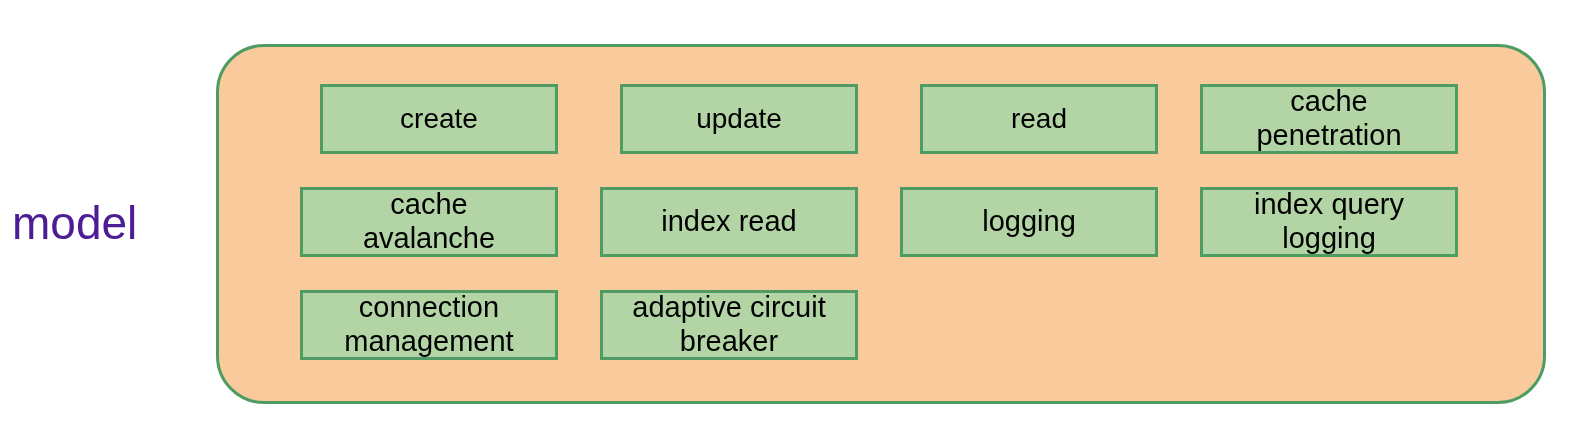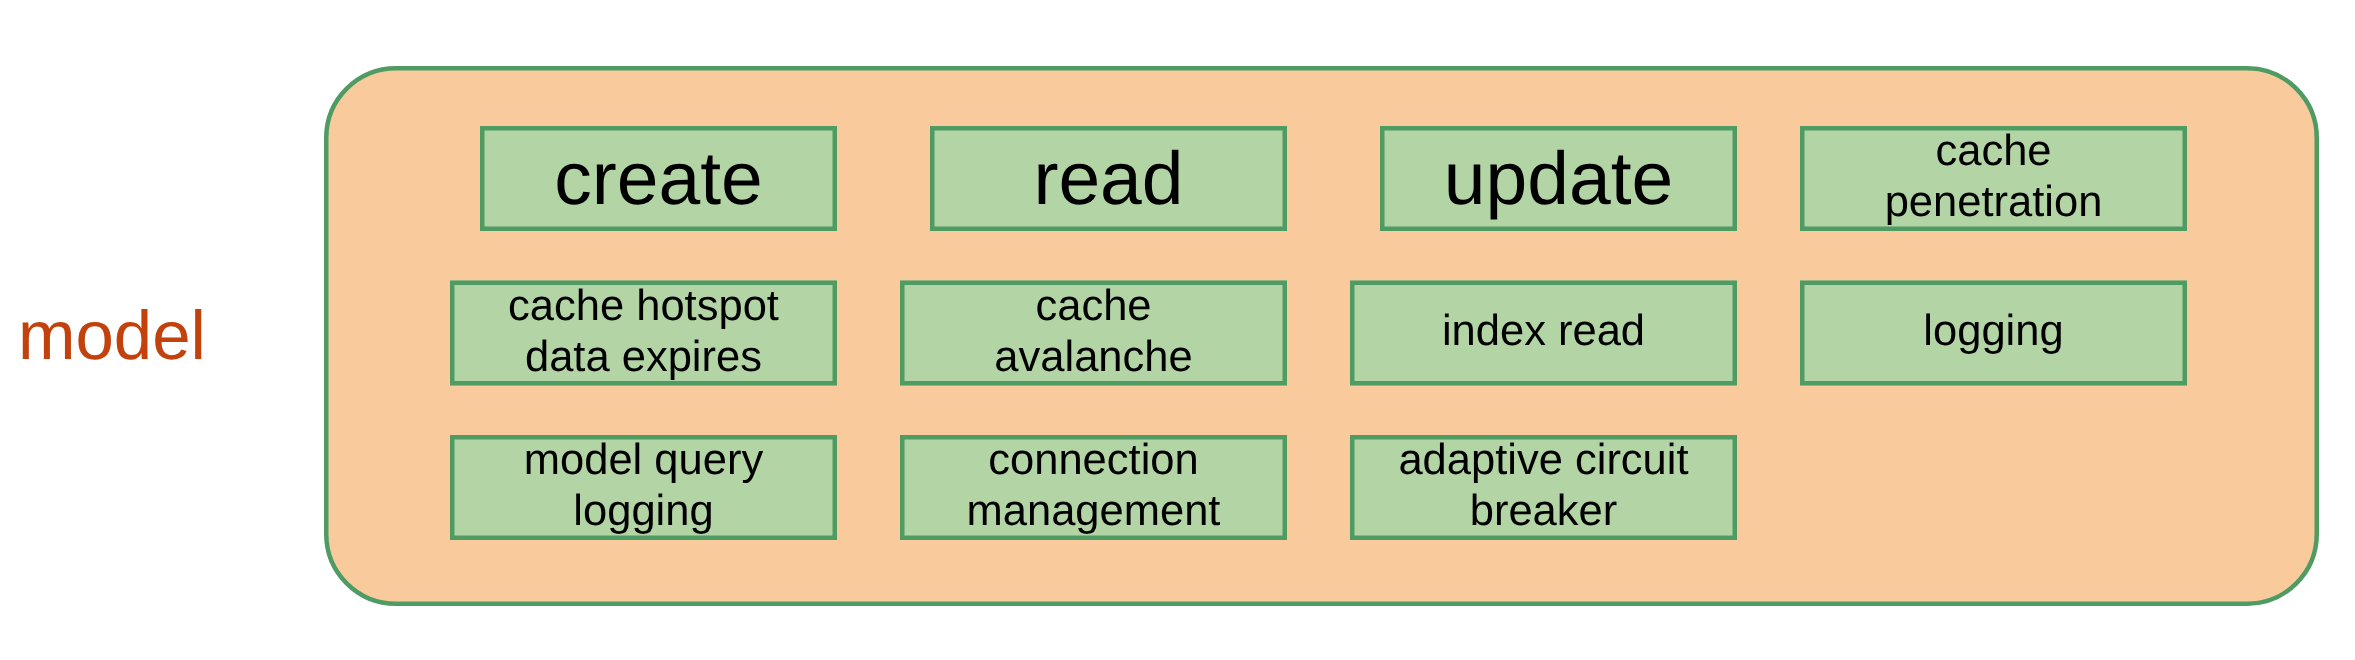--- a/index.html
+++ b/index.html
@@ -15,21 +15,21 @@
     font-family: "Liberation Sans", sans-serif;
     color: #000000;
     overflow: hidden;
   }
   .model-label {
     position: absolute;
     left: 12px;
     top: 197px;
     font-size: 46px;
     line-height: 1.15;
-    color: #c2410c;
+    color: #4c1d95;
   }
   .container {
     position: absolute;
     left: 216px;
     top: 44px;
     width: 1330px;
     height: 360px;
     box-sizing: border-box;
     background: #F9CB9C;
     border: 3px solid #4E9B63;
@@ -53,48 +53,46 @@
     display: flex;
     align-items: center;
     justify-content: center;
     text-align: center;
     font-size: 29px;
     line-height: 1.16;
     white-space: pre-line;
     color: #000000;
   }
   .box.lg {
-    font-size: 50px;
+    font-size: 28px;
     margin-left: 20px;
   }
 </style>
 </head>
 <body>
 
 <div class="stage">
 
   <div class="model-label">model</div>
 
   <div class="container">
     <div class="grid">
 
       <div class="box lg">create</div>
+      <div class="box lg">update</div>
       <div class="box lg">read</div>
-      <div class="box lg">update</div>
 
       <div class="box">cache
 penetration</div>
-      <div class="box">cache hotspot
-data expires</div>
       <div class="box">cache
 avalanche</div>
       <div class="box">index read</div>
 
       <div class="box">logging</div>
-      <div class="box">model query
+      <div class="box">index query
 logging</div>
       <div class="box">connection
 management</div>
       <div class="box">adaptive circuit
 breaker</div>
 
     </div>
   </div>
 
 </div>

